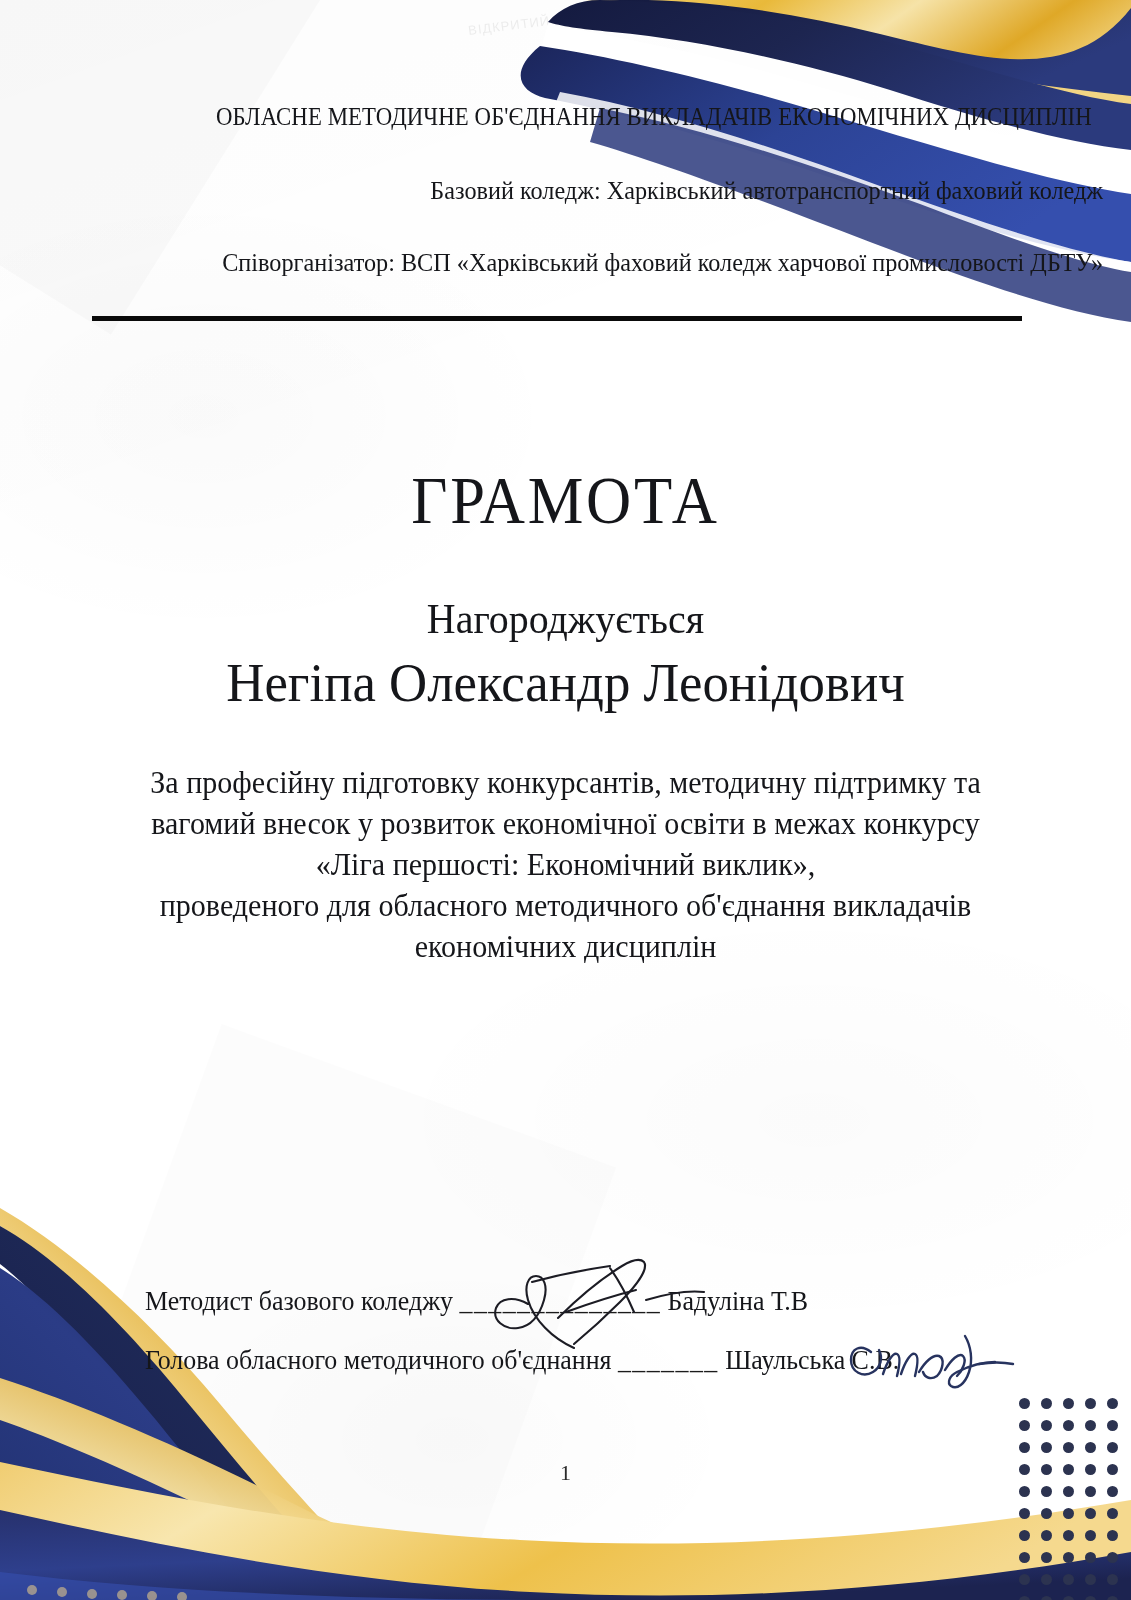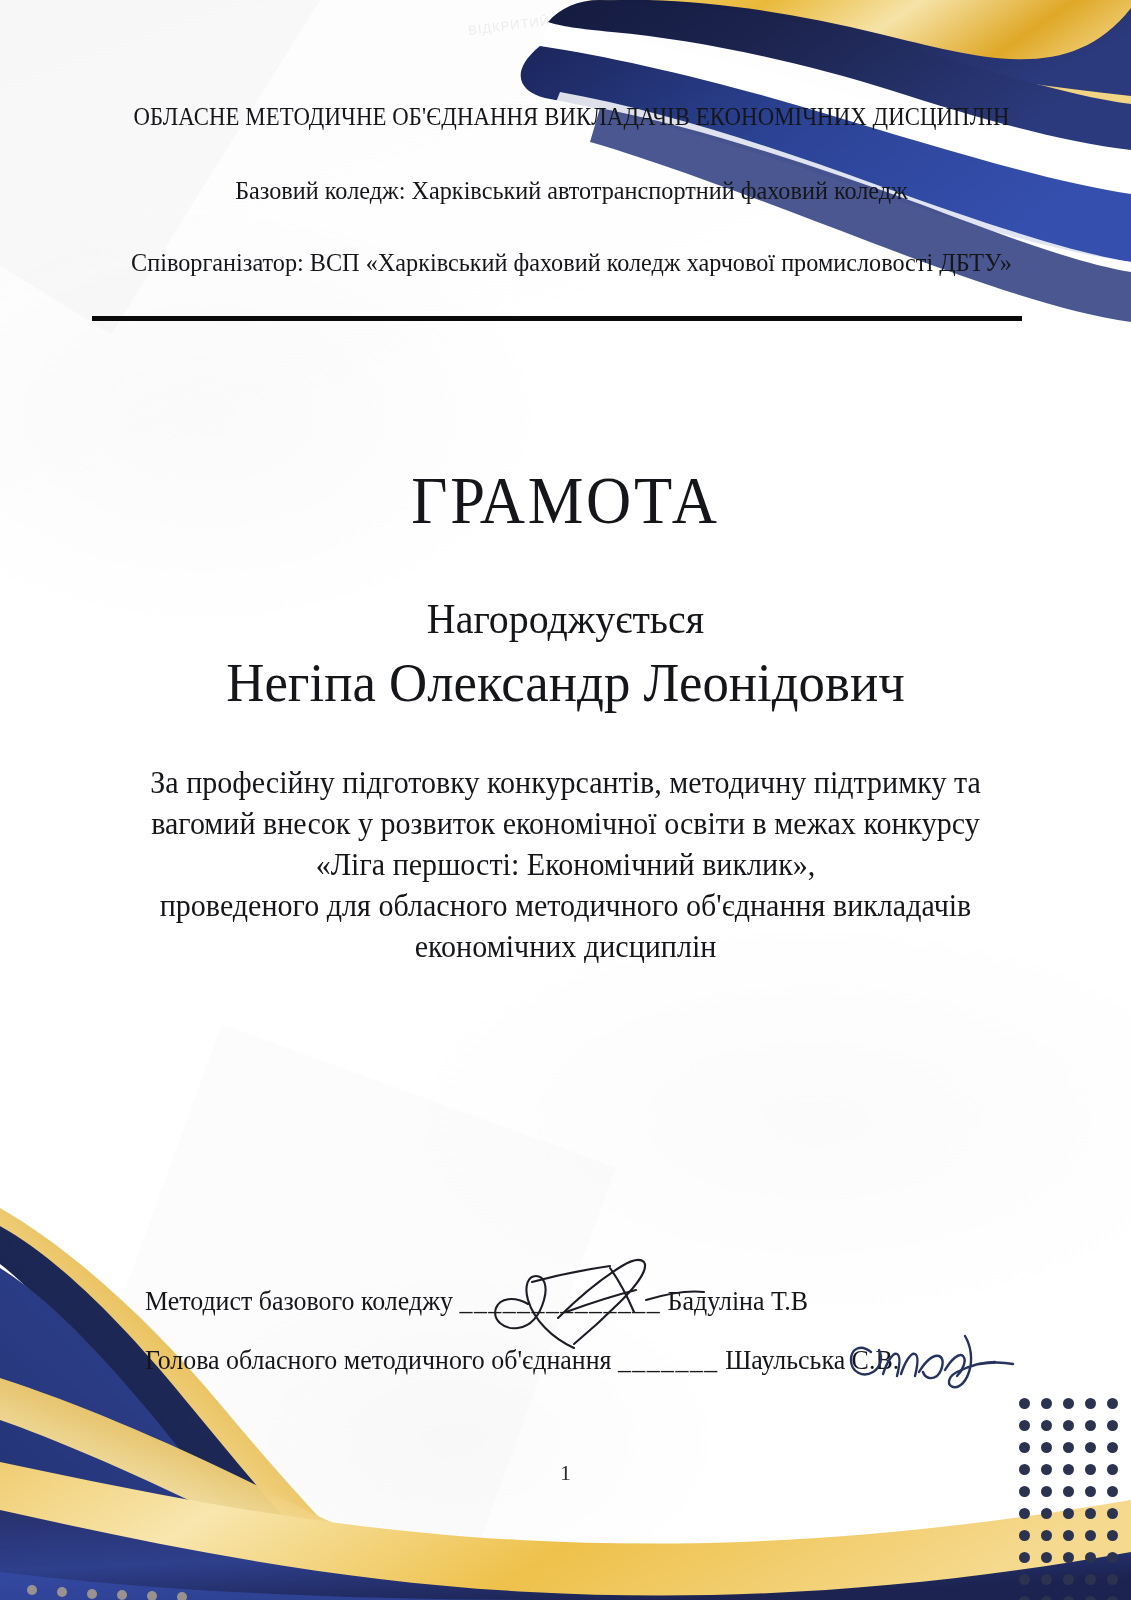--- a/index.html
+++ b/index.html
@@ -63,21 +63,21 @@
     inset: 0;
     pointer-events: none;
   }
   .deco svg { display: block; }
 
   
   .header {
     position: absolute;
     left: 12px; right: 0;
     top: 104px;
-    text-align: center;
+    text-align: right;
   }
   .header-line {
     font-size: 25px;
     line-height: 1.1;
     white-space: nowrap;
     transform: scaleX(0.93);
     margin: 0 auto;
   }
   .header-line.l1 {
     font-size: 24.5px;

